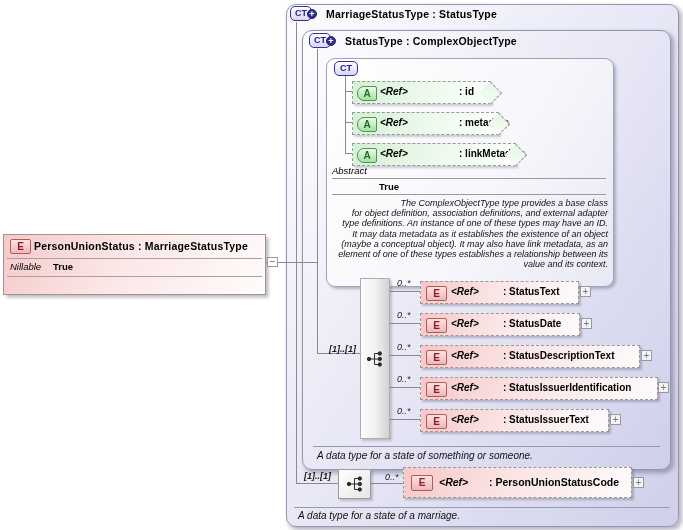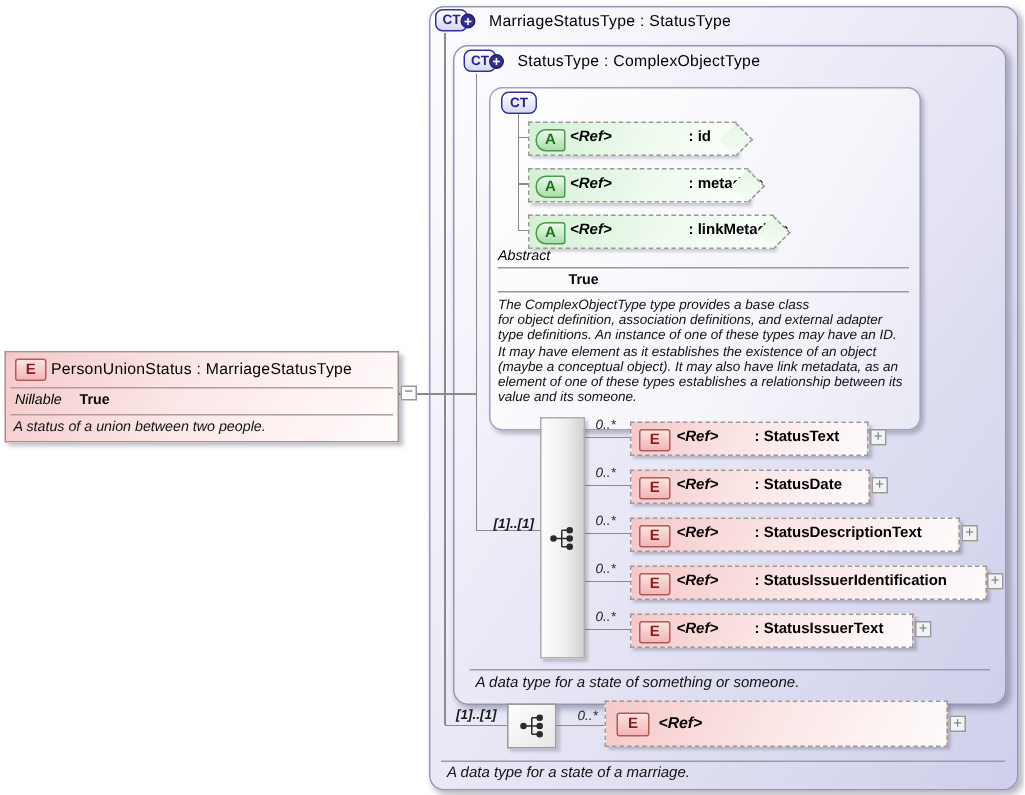--- a/index.html
+++ b/index.html
@@ -7,21 +7,21 @@
           font-family:"Liberation Sans",sans-serif;color:#000;}
   
   .tcontainer{position:absolute;border:1px solid #9595b2;border-radius:10px;
     background:linear-gradient(125deg,#fdfdff 0%,#ececf8 40%,#d9d9ef 80%,#cfcfeb 100%);
     box-shadow:2.5px 2.5px 4px rgba(60,60,90,.38);}
   .cotbox{position:absolute;border:1px solid #a2a2ba;border-radius:9px;
     background:linear-gradient(120deg,#ffffff 0%,#f7f7fc 55%,#e9e9f5 100%);
     box-shadow:2px 2px 3px rgba(60,60,90,.32);}
   
   .hdr{position:absolute;display:flex;align-items:center;gap:9px;z-index:6;}
-  .title{font-size:10.5px;font-weight:normal;white-space:nowrap;letter-spacing:.2px;}
+  .title{font-size:10.5px;font-weight:bold;white-space:nowrap;letter-spacing:.2px;}
   .ct-icon{position:relative;display:inline-block;width:20px;height:13px;border:1px solid #32329b;
     border-radius:5px;background:linear-gradient(180deg,#ffffff,#d7d7f2);color:#22228a;
     font-size:9px;font-weight:bold;text-align:center;line-height:13px;}
   .ct-icon .plus-badge{position:absolute;right:-6px;top:1.5px;width:10px;height:10px;border-radius:50%;
     background:#31318c;border:1px solid #22226a;color:#fff;font-size:9px;line-height:9px;
     text-align:center;font-weight:bold;box-sizing:border-box;}
   .has-badge{margin-right:5px;}
   
   .erow{position:absolute;height:21px;border:1px dashed #999;z-index:5;
     background:linear-gradient(115deg,#f6c8c8 0%,#fbe4e4 45%,#fefbfb 100%);
@@ -95,21 +95,20 @@
     </g>
   </svg>
 
   <div class="leftbox">
     <span class="e-icon">E</span>
     <span class="title">PersonUnionStatus : MarriageStatusType</span>
     <div class="divider" style="left:3px;right:3px;top:23px;border-color:#b59c9c;"></div>
     <span class="metalabel" style="position:absolute;left:6px;top:26px;">Nillable</span>
     <span class="metavalue" style="position:absolute;left:49px;top:26px;">True</span>
     <div class="divider" style="left:3px;right:3px;top:41px;border-color:#b59c9c;"></div>
-    <span class="desc" style="left:5px;top:44px;font-size:9.5px;">A status of a union between two people.</span>
   </div>
 
   <div class="minusbox">−</div>
 
   <div class="hdr" style="left:290px;top:6px;">
     <span class="ct-icon has-badge"><span>CT</span><span class="plus-badge">+</span></span>
     <span class="title">MarriageStatusType : StatusType</span>
   </div>
 
   <div class="hdr" style="left:309px;top:33px;">
@@ -134,28 +133,28 @@
   <div class="arow" style="left:352px;top:143px;width:163px;">
     <span class="a-icon">A</span>
     <span class="ref">&lt;Ref&gt;</span>
     <span class="ename">: linkMetadata</span>
   </div>
 
   <div class="divider" style="left:332px;width:274px;top:178px;border-color:#9a9a9a;"></div>
   <span class="metalabel z6" style="position:absolute;left:332px;top:165px;">Abstract</span>
   <span class="metavalue z6" style="position:absolute;left:379px;top:181px;">True</span>
   <div class="divider" style="left:332px;width:274px;top:194px;border-color:#9a9a9a;"></div>
-  <div style="position:absolute;left:332px;top:198px;width:276px;z-index:6;">
+  <div style="position:absolute;left:332px;top:198px;width:276px;z-index:6;text-align:right;">
     <div class="descline">The ComplexObjectType type provides a base class</div>
     <div class="descline">for object definition, association definitions, and external adapter</div>
     <div class="descline">type definitions. An instance of one of these types may have an ID.</div>
-    <div class="descline">It may have element as it establishes the existence of an object</div>
+    <div class="descline">It may data metadata as it establishes the existence of an object</div>
     <div class="descline">(maybe a conceptual object). It may also have link metadata, as an</div>
     <div class="descline">element of one of these types establishes a relationship between its</div>
-    <div class="descline">value and its someone.</div>
+    <div class="descline">value and its context.</div>
   </div>
 
   <div class="card" style="left:326px;top:344px;width:30px;text-align:right;">[1]..[1]</div>
   <div class="seqbar">
     <svg width="18" height="18" viewBox="0 0 18 18">
       <g stroke="#2b2b2b" fill="#2b2b2b">
         <circle cx="3" cy="9" r="1.7"></circle>
         <path d="M3 9 H8.5 M8.5 3.5 V14.5 M8.5 3.5 H13 M8.5 9 H13 M8.5 14.5 H13" fill="none"></path>
         <circle cx="13.8" cy="3.5" r="1.7"></circle>
           <circle cx="13.8" cy="9" r="1.7"></circle>
@@ -216,19 +215,20 @@
         <circle cx="13.8" cy="3.5" r="1.7"></circle>
           <circle cx="13.8" cy="9" r="1.7"></circle>
           <circle cx="13.8" cy="14.5" r="1.7"></circle>
       </g>
     </svg>
   </div>
   <div class="occurs" style="left:385px;top:472px;">0..*</div>
   <div class="erow big" style="left:403px;top:467px;width:227px;">
     <span class="e-icon">E</span>
     <span class="ref">&lt;Ref&gt;</span>
+    <span class="ename">: PersonUnionStatusCode</span>
   </div>
   <div class="plusbox" style="left:633px;top:477px;">+</div>
 
   <div class="divider" style="left:294px;width:376px;top:507px;"></div>
   <div class="desc z6" style="left:298px;top:510px;text-align:right;">A data type for a state of a marriage.</div>
 
 </div>
 
 </body></html>

